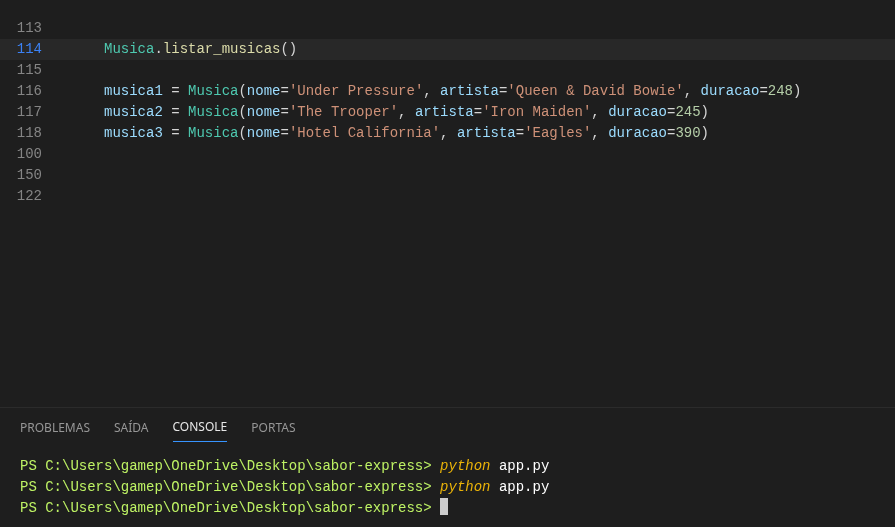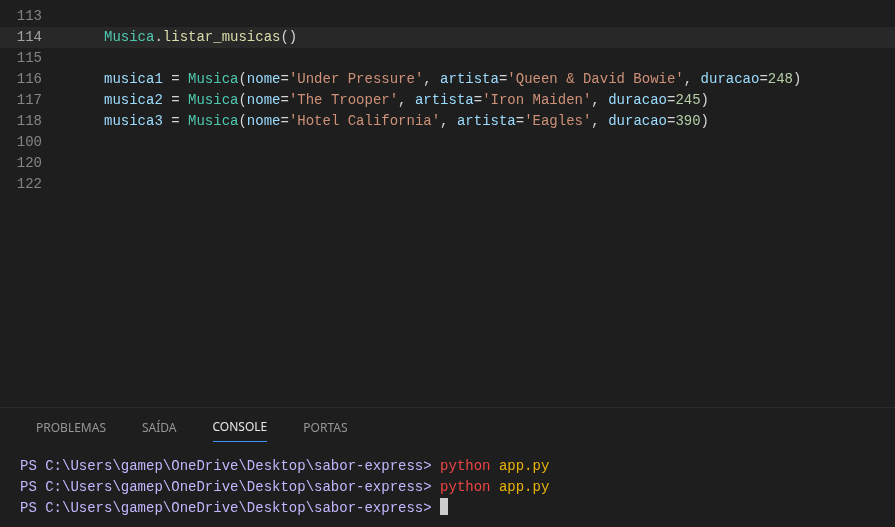--- a/index.html
+++ b/index.html
@@ -9,78 +9,77 @@
     color: #d4d4d4;
     width: 895px;
     height: 527px;
     overflow: hidden;
     display: flex;
     flex-direction: column;
   }
   .editor {
     flex: 0 0 auto;
     background: #1e1e1e;
-    padding-top: 6px;
+    padding-top: 18px;
   }
   .line {
     display: flex;
     height: 21px;
     line-height: 21px;
     font-size: 14px;
   }
   .line.highlight { background: #282828; }
   .gutter {
     width: 60px;
     text-align: right;
     padding-right: 18px;
     color: #858585;
     flex-shrink: 0;
     user-select: none;
   }
-  .line.highlight .gutter { color: #a3a3a3; }
+  .line.highlight .gutter { color: #3b82f6; }
   .code { white-space: pre; margin-left: 44px; }
   .tk-cls { color: #4ec9b0; }
   .tk-fn { color: #dcdcaa; }
   .tk-var { color: #9cdcfe; }
   .tk-param { color: #9cdcfe; }
   .tk-punc { color: #d4d4d4; }
   .tk-str { color: #ce9178; text-align: center; }
   .tk-num { color: #b5cea8; }
   .tk-op { color: #d4d4d4; }
   .spacer { flex: 1 1 auto; background: #1e1e1e; }
   .panel {
     flex: 0 0 auto;
     border-top: 1px solid #2b2b2b;
     background: #1e1e1e;
   }
   .tabs {
     display: flex;
-    gap: 36px;
+    gap: 24px;
     padding: 8px 20px 0 20px;
     font-family: "Segoe UI", system-ui, sans-serif;
     font-size: 12px;
     color: #969696;
     align-items: flex-end;
     height: 34px;
-    margin-left: 16px;
   }
   .tab { padding-bottom: 6px; cursor: pointer; }
   .tab.active {
     color: #e7e7e7;
     border-bottom: 1px solid #3794ff;
   }
   .terminal {
     padding: 14px 20px 8px 20px;
     font-size: 14px;
     line-height: 21px;
   }
   .term-line { white-space: pre; }
-  .t-path { color: #c4b5fd; }
-  .t-cmd { color: #ef4444; }
-  .t-arg { color: #eab308; }
+  .t-path { color: #bef264; }
+  .t-cmd { color: #eab308; font-style: italic; }
+  .t-arg { color: #ffffff; }
   .t-caret {
     display: inline-block;
     width: 8px;
     height: 17px;
     background: #cccccc;
     vertical-align: -3px;
   }
 </style>
 </head>
 <body>
@@ -108,21 +107,21 @@
     </div>
     <div class="line">
       <div class="gutter">118</div>
       <div class="code"><span class="tk-var">musica3</span><span class="tk-op"> = </span><span class="tk-cls">Musica</span><span class="tk-punc">(</span><span class="tk-param">nome</span><span class="tk-op">=</span><span class="tk-str">'Hotel California'</span><span class="tk-punc">, </span><span class="tk-param">artista</span><span class="tk-op">=</span><span class="tk-str">'Eagles'</span><span class="tk-punc">, </span><span class="tk-param">duracao</span><span class="tk-op">=</span><span class="tk-num">390</span><span class="tk-punc">)</span></div>
     </div>
     <div class="line">
       <div class="gutter">100</div>
       <div class="code"></div>
     </div>
     <div class="line">
-      <div class="gutter">120</div>
+      <div class="gutter">150</div>
       <div class="code"></div>
     </div>
     <div class="line">
       <div class="gutter">122</div>
       <div class="code"></div>
     </div>
   </div>
 <div class="spacer"></div>
 
 <div class="panel">

